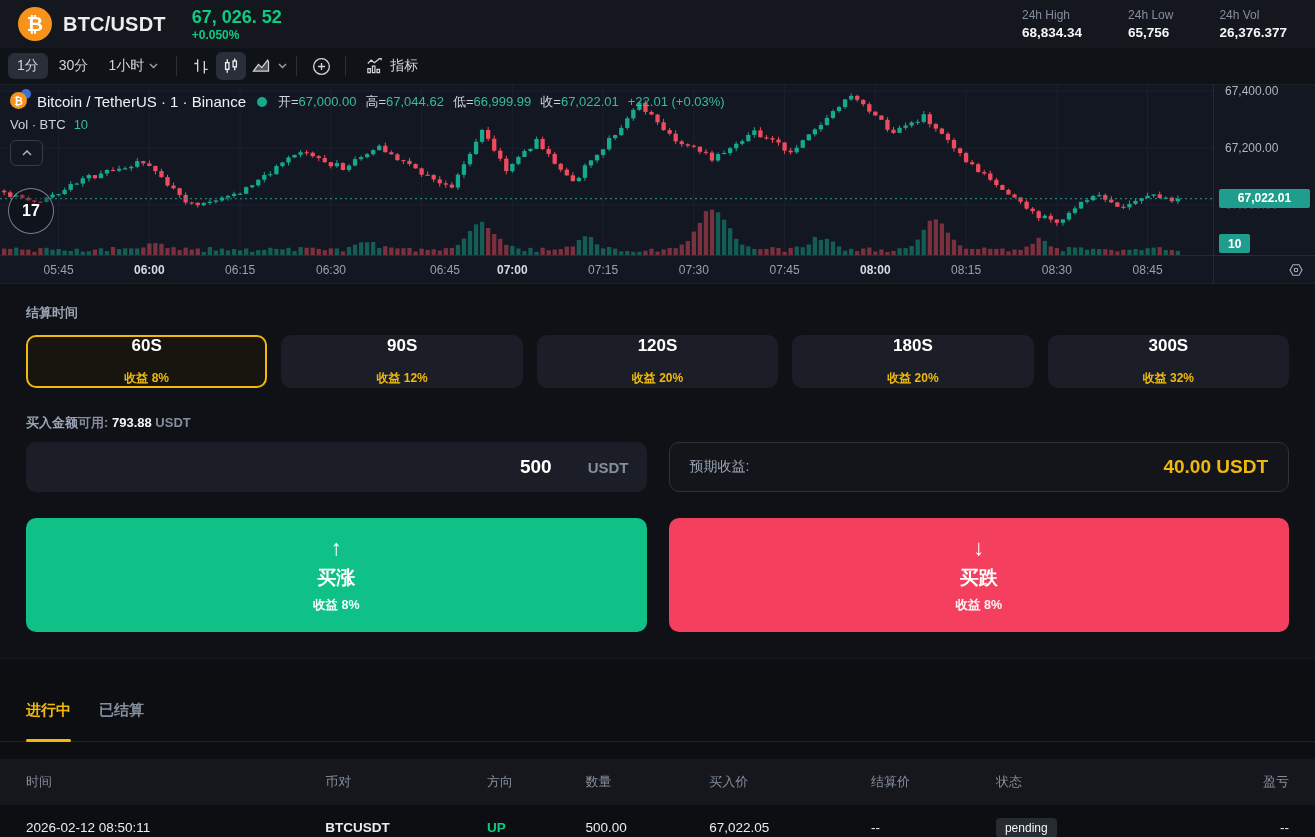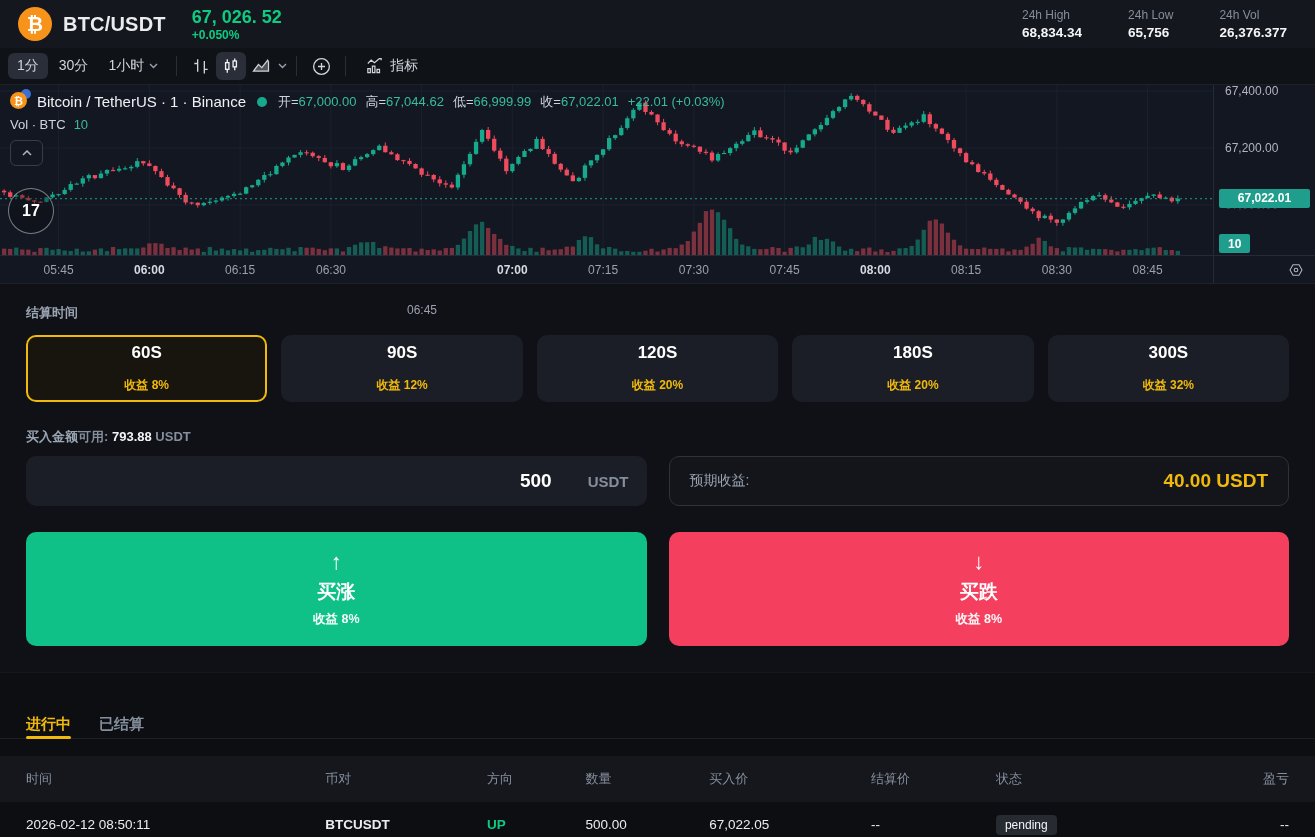--- a/index.html
+++ b/index.html
@@ -68,21 +68,21 @@
     border-radius:6px; background:rgba(19,23,34,.85); display:flex; align-items:center; justify-content:center;
     z-index:5; cursor:pointer; }
   .tv-mark { position:absolute; top:103px; left:8px; width:46px; height:46px; border-radius:50%;
     border:1.5px solid rgba(255,255,255,.45); background:rgba(10,12,18,.35); z-index:4;
     display:flex; align-items:center; justify-content:center; color:#fff; font-weight:800; font-size:16px; }
 
   
   .trade { background:#0f1116; padding:20px 26px 26px; }
   .settle-label { font-size:13px; font-weight:700; color:#9aa4b2; }
   .options { display:flex; gap:14px; margin-top:13px; }
-  .opt { flex:1; height:67px; border-radius:10px; background:#1b1e26; border:2px solid transparent;
+  .opt { flex:1; height:53px; border-radius:10px; background:#1b1e26; border:2px solid transparent;
     display:flex; flex-direction:column; align-items:center; justify-content:center; gap:14px; cursor:pointer; }
   .opt.active { background:#17150e; border-color:#f0b90b; }
   .opt .d { font-size:17px; font-weight:800; color:#fff; }
   .opt .p { font-size:12px; font-weight:700; color:#f0b90b; }
   .grid2 { display:grid; grid-template-columns:1fr 1fr; gap:22px; }
   .amount-head { margin-top:26px; display:flex; justify-content:space-between; align-items:flex-start; }
   .amount-label { font-size:13px; color:#9aa4b2; font-weight:700; }
   .avail { font-size:13px; color:#848e9c; font-weight:700; }
   .avail .white { color:#f2f4f7; }
   .io-row { margin-top:10px; }
@@ -100,21 +100,21 @@
     font-family:"Liberation Sans",sans-serif; width:100%; }
   .cta.up { background:#0fc186; }
   .cta.down { background:#f43f5e; }
   .cta .arrow { font-size:22px; font-weight:900; line-height:1; }
   .cta .t { font-size:19px; font-weight:800; }
   .cta .s { font-size:12.5px; font-weight:600; opacity:.95; }
 
   
   .orders { background:#0c0e12; border-top:1px solid #15181e; padding-top:42px; }
   .tabs { padding:0 26px; display:flex; gap:28px; border-bottom:1px solid #1c2027; }
-  .tab { font-size:15px; font-weight:700; color:#848e9c; padding-bottom:4px; position:relative; cursor:pointer; }
+  .tab { font-size:15px; font-weight:700; color:#848e9c; padding-bottom:21px; position:relative; cursor:pointer; }
   .tab.active { color:#f0b90b; }
   .tab.active::after { content:""; position:absolute; left:0; right:0; bottom:-1px; height:3px;
     background:#f0b90b; border-radius:2px; }
   .ordtable { margin-top:17px; }
   .trow { display:grid; padding:0 26px; align-items:center;
     grid-template-columns:23.7% 12.8% 7.8% 9.8% 12.8% 9.9% 13.9% 9.3%; }
   .trow > :last-child { text-align:right; }
   .thead { background:#15171d; height:46px; color:#848e9c; font-size:13px; }
   .tbody-row { height:45px; font-size:13.5px; color:#eaecef; }
   .cell-pair { font-weight:700; }
@@ -839,21 +839,21 @@
         </svg>
     </div>
 
     <div class="tv-mark">17</div>
 
     <div class="time-axis" id="time-axis" style="position:absolute;left:0;top:170px;width:1213px;height:28px;border-top:1px solid #242a3a;">
         <span class="ta-label" style="left: 58.6px;">05:45</span>
         <span class="ta-label hour" style="left: 149.35px;">06:00</span>
         <span class="ta-label" style="left: 240.1px;">06:15</span>
         <span class="ta-label" style="left: 331px;">06:30</span>
-        <span class="ta-label" style="left: 422px; margin-top: 40px;">06:45</span>
+        <span class="ta-label" style="left: 445px;">06:45</span>
         <span class="ta-label hour" style="left: 512.35px;">07:00</span>
         <span class="ta-label" style="left: 603.1px;">07:15</span>
         <span class="ta-label" style="left: 693.85px;">07:30</span>
         <span class="ta-label" style="left: 784.6px;">07:45</span>
         <span class="ta-label hour" style="left: 875.35px;">08:00</span>
         <span class="ta-label" style="left: 966.1px;">08:15</span>
         <span class="ta-label" style="left: 1056.85px;">08:30</span>
         <span class="ta-label" style="left: 1147.6px;">08:45</span>
       </div>
   </div>

